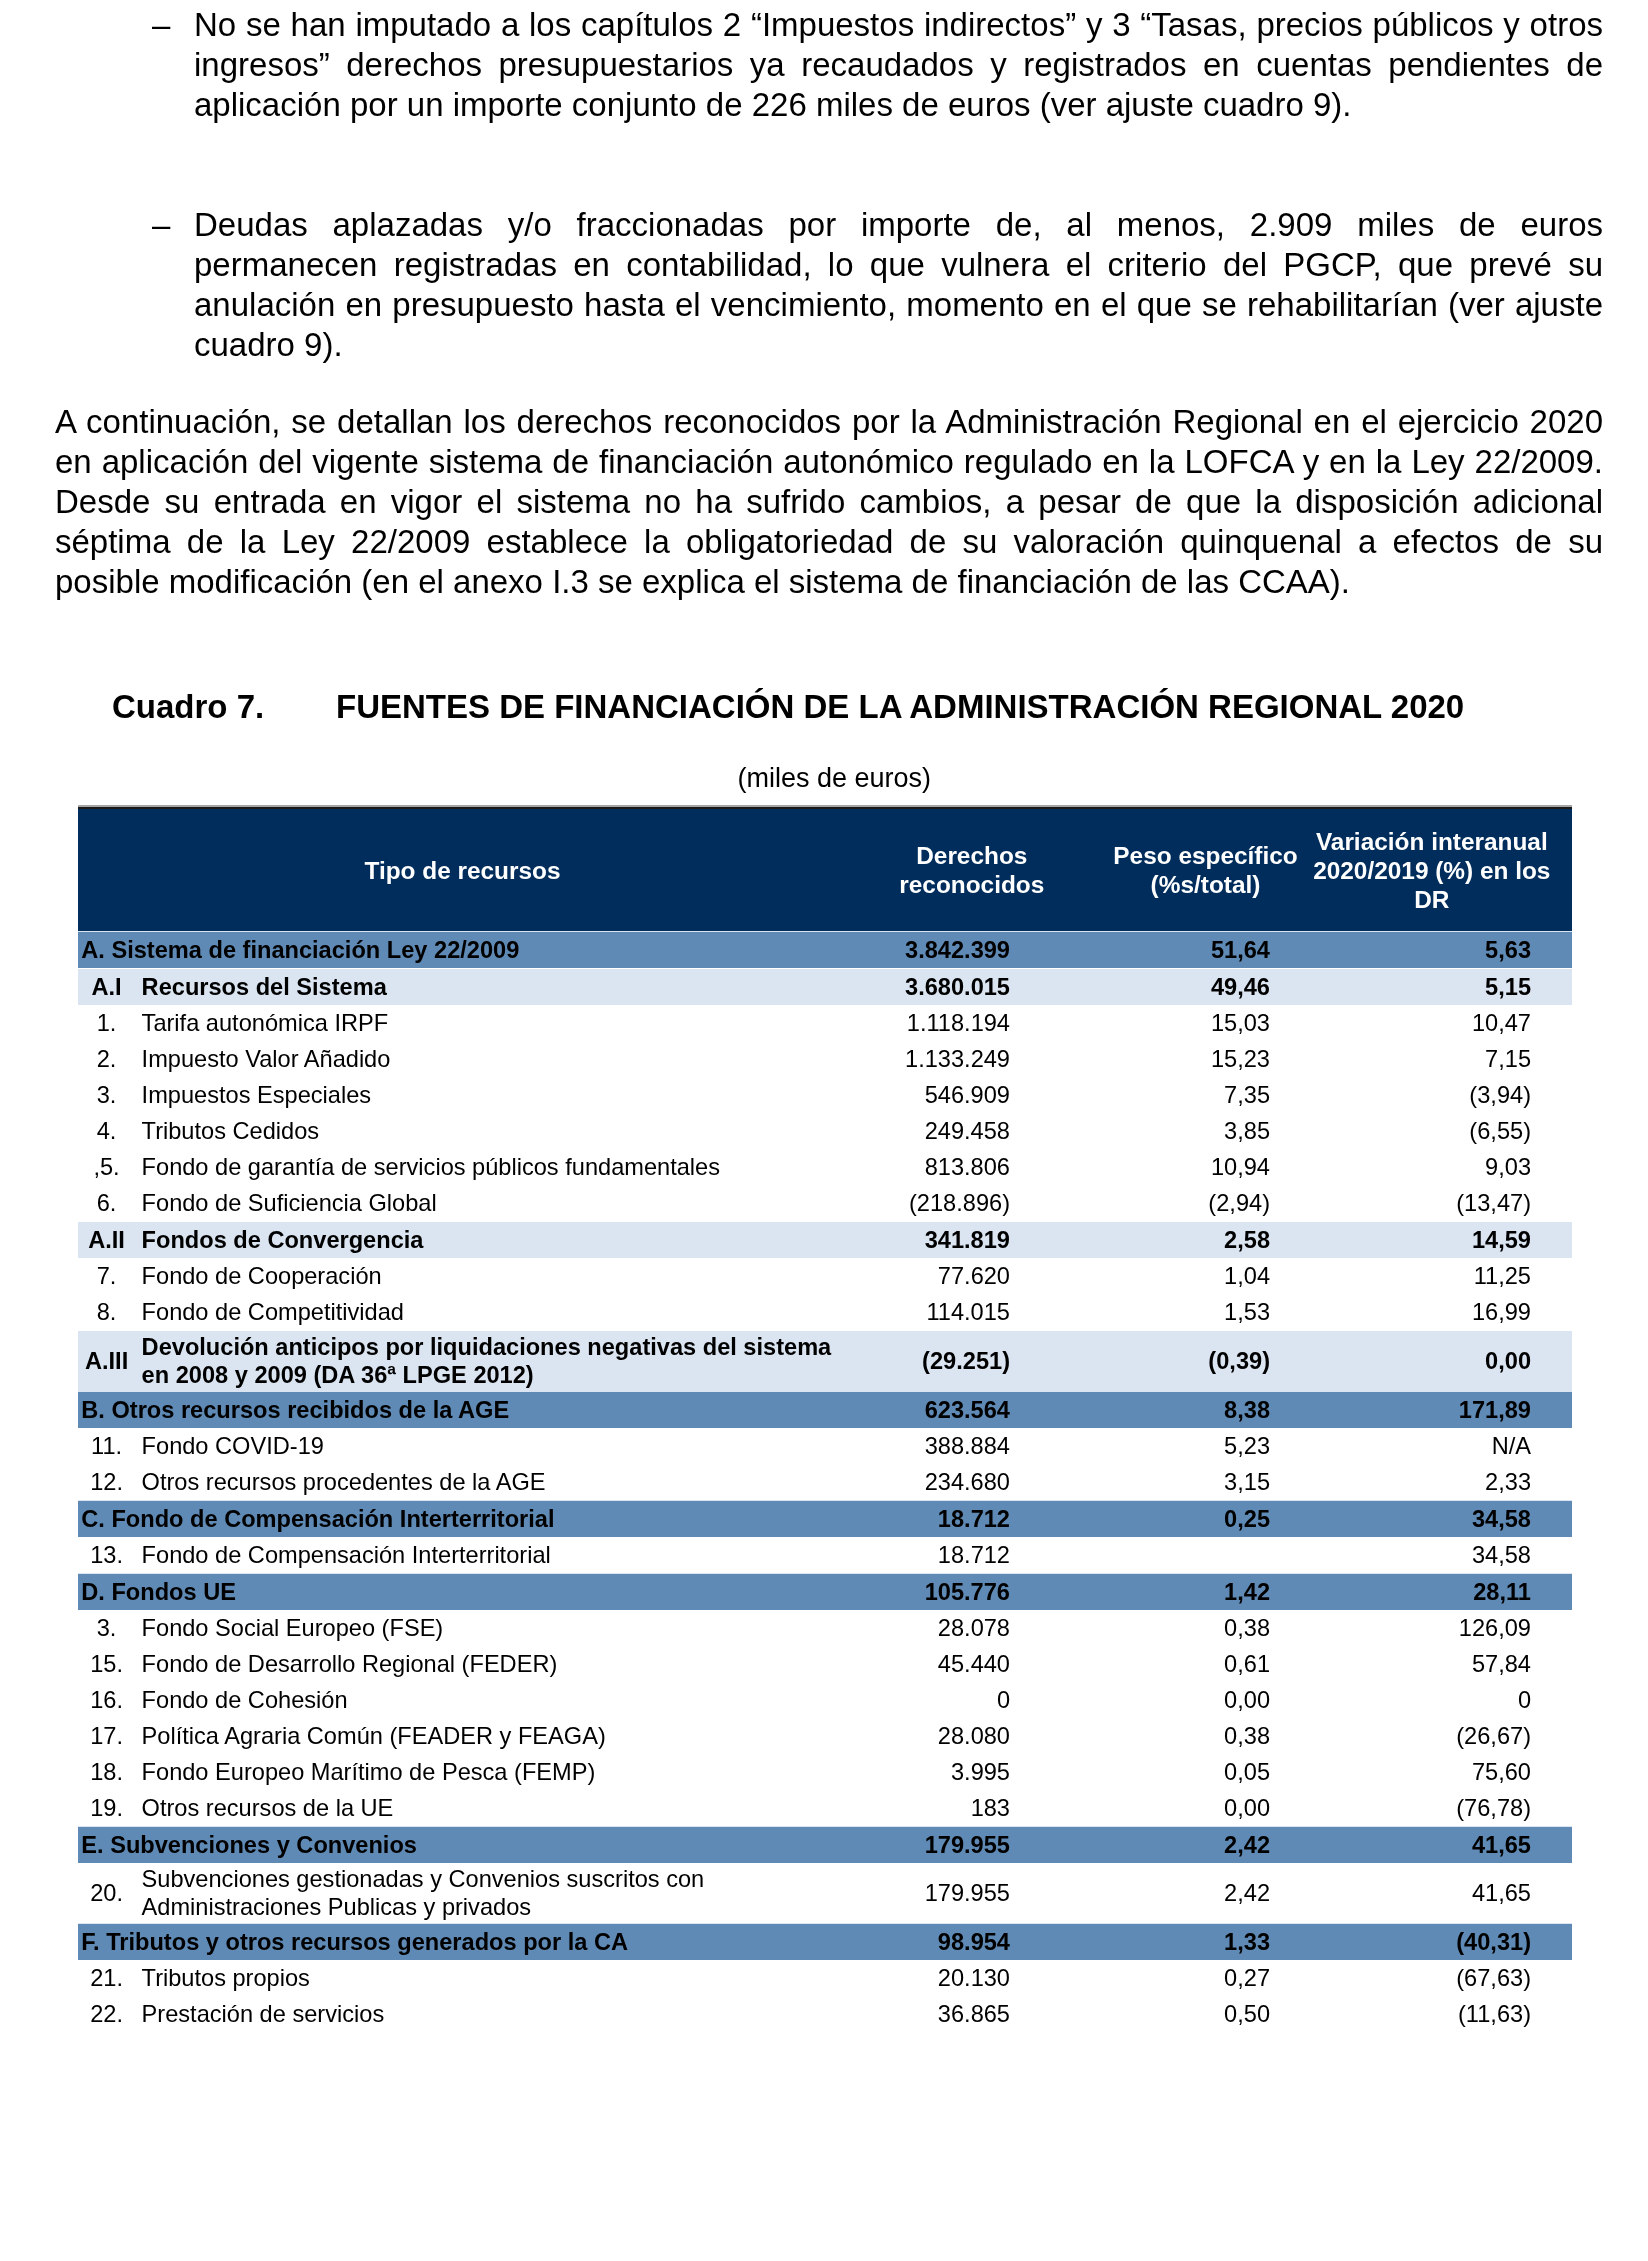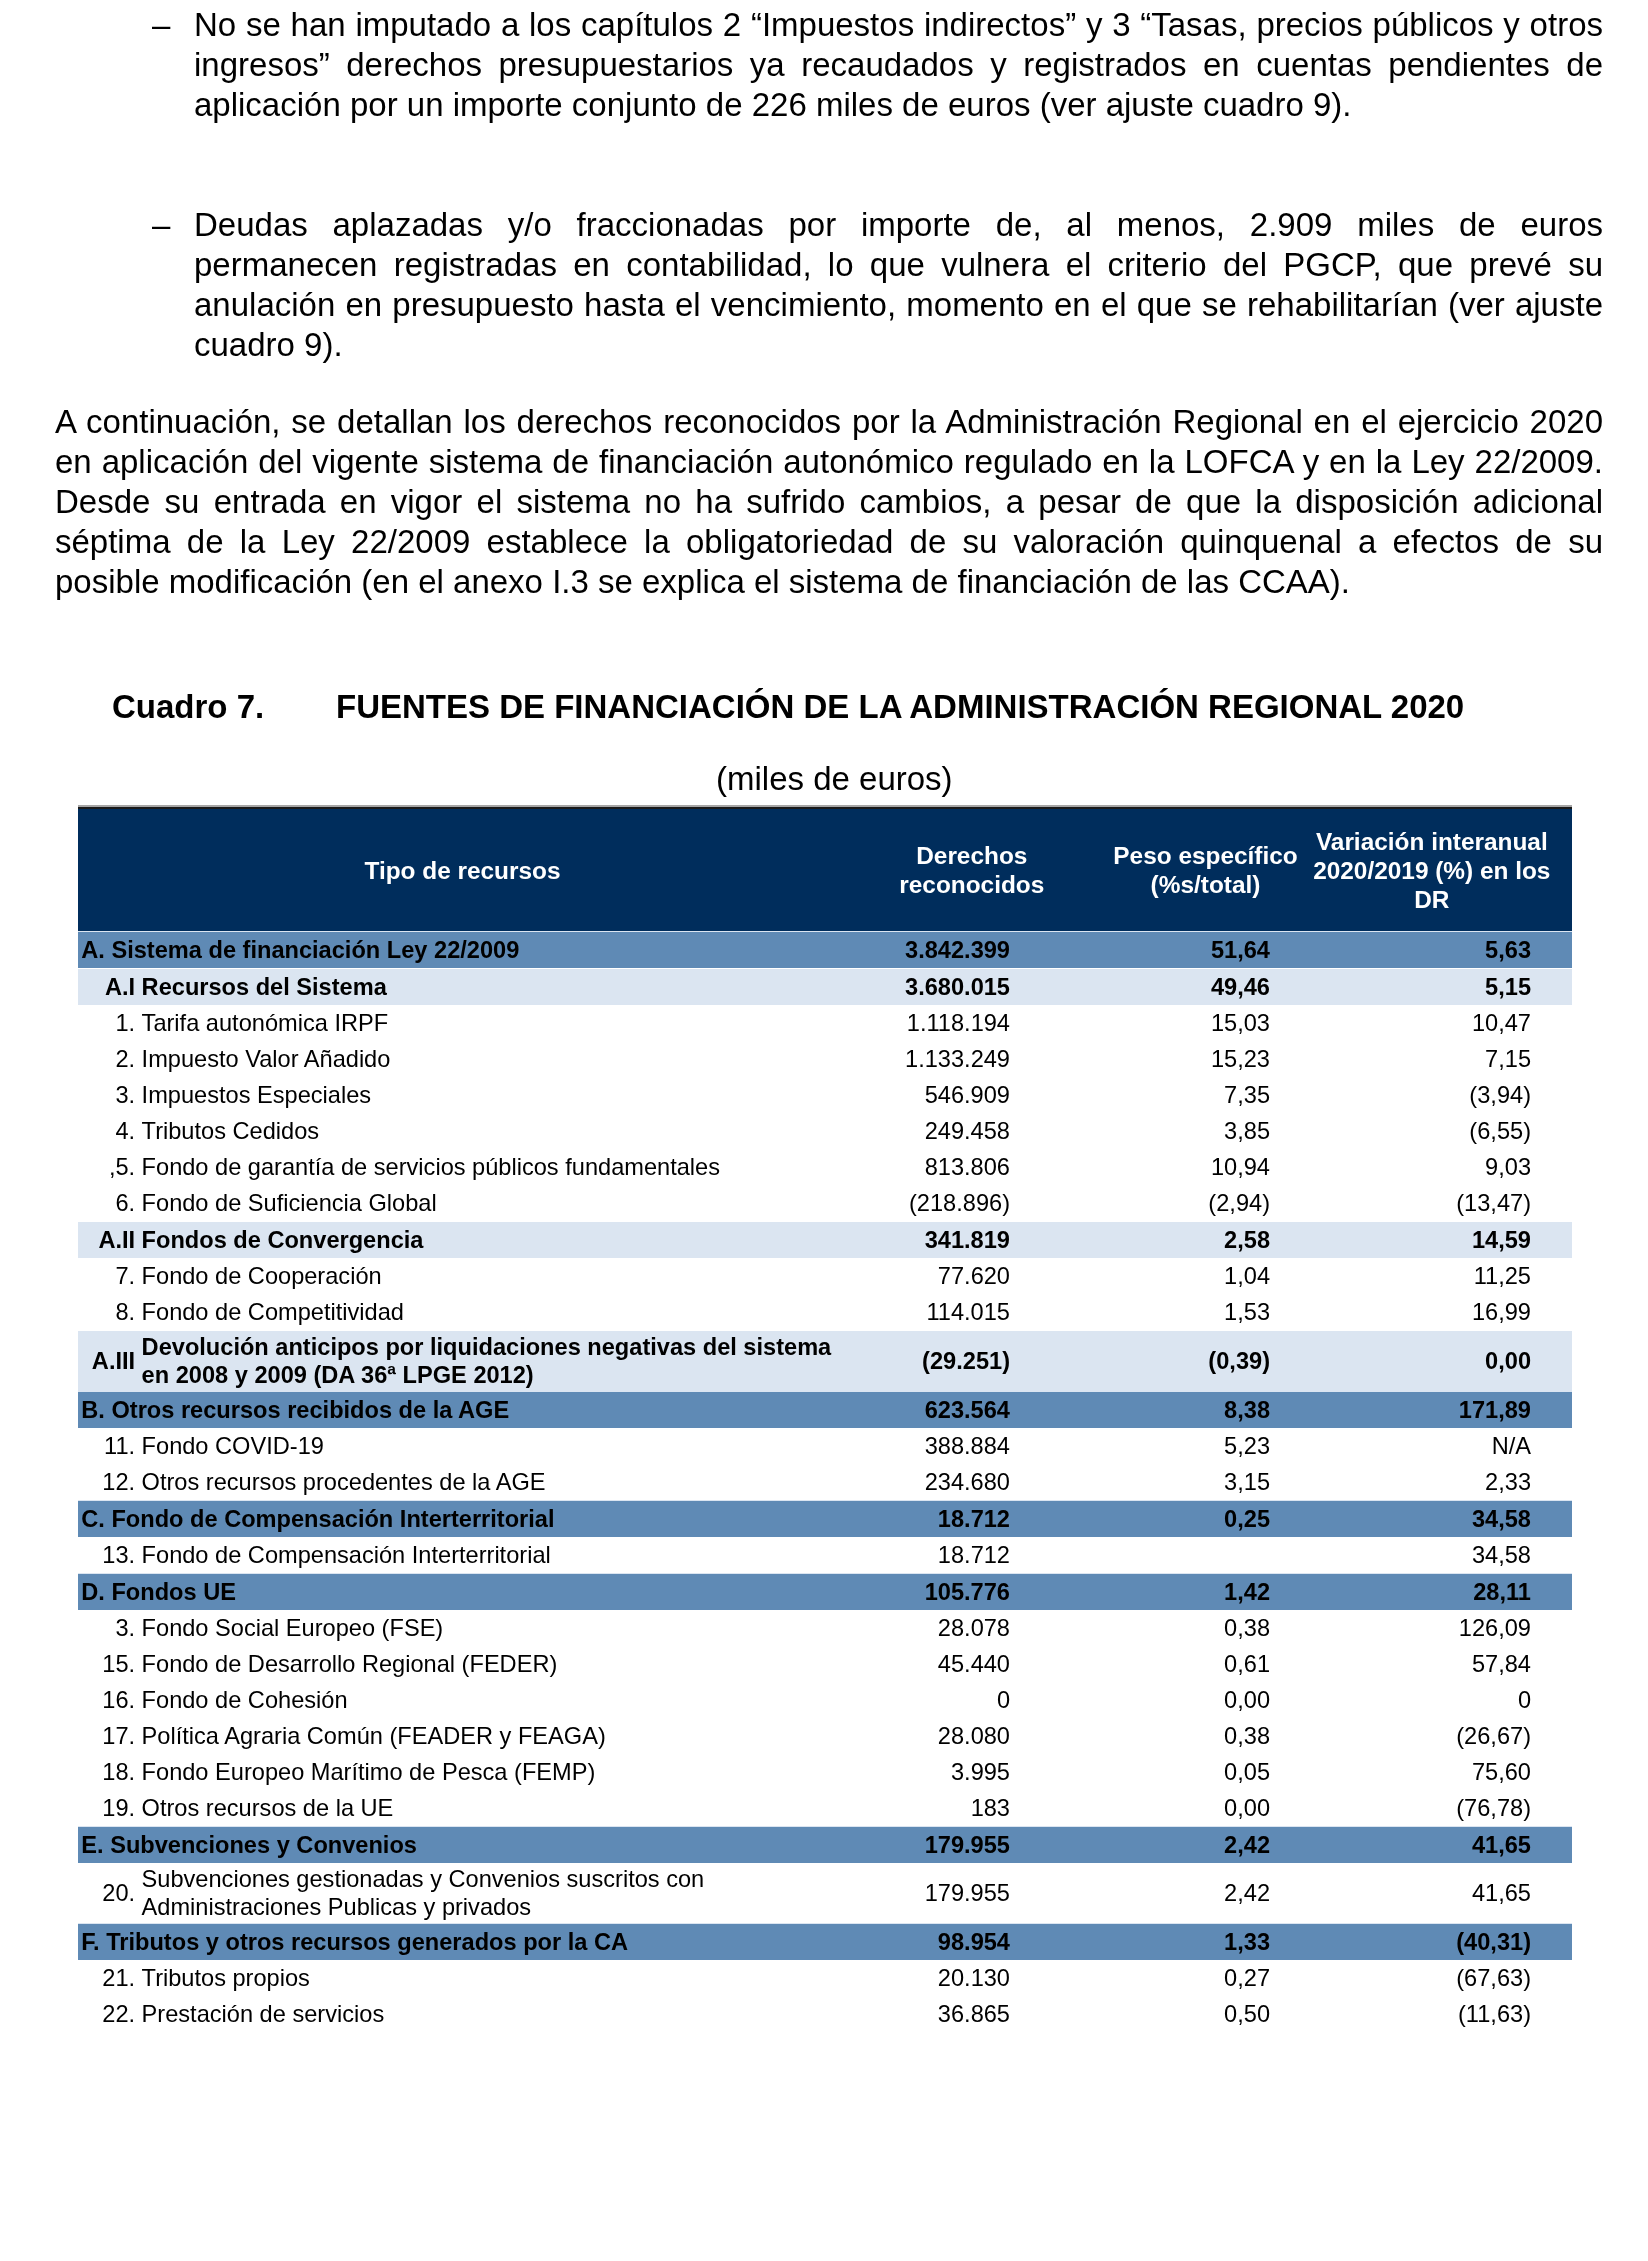--- a/index.html
+++ b/index.html
@@ -22,21 +22,21 @@
     font-size: 33px; line-height: 40px; text-align: justify;
   }
   .title {
     position: absolute; top: 686px; left: 0; width: 1649px; height: 42px;
     font-size: 33px; font-weight: bold; line-height: 42px;
   }
   .title .num { position: absolute; left: 112px; }
   .title .txt { position: absolute; left: 336px; }
   .units {
     position: absolute; top: 758px; left: 0; width: 1649px; text-align: center;
-    font-size: 33px; line-height: 41px;
+    font-size: 27px; line-height: 41px;
   }
   .units span { position: relative; left: 9.8px; }
 
   table.data {
     position: absolute; left: 78px; top: 805px; width: 1494px;
     border-collapse: collapse; table-layout: fixed;
     border-top: 2.4px solid #a6a6a6;
   }
   table.data thead tr.topline td { height: 2.4px; padding: 0; background: #1a1a1a; }
   table.data col.c0 { width: 62px; }
@@ -55,21 +55,21 @@
   th.h.c4 { padding-right: 16.3px; }
 
   td { font-size: 23.6px; line-height: 28px; padding: 0; vertical-align: middle; white-space: nowrap; }
   tr.row td { height: 36px; }
   tr.row.tall td { height: 60px; }
   td.lbl { padding-left: 1.6px; }
   td.num { text-align: right; }
   td.v1 { padding-right: 98px; }
   td.v2 { padding-right: 33px; }
   td.v3 { padding-right: 41px; }
-  td.idx { text-align: right; padding-right: 4.9px; }
+  td.idx { text-align: center; padding-right: 4.9px; }
   td.wrap { white-space: normal; line-height: 28px; }
 
   tr.sec td { background: #5f8ab5; font-weight: bold; border-top: 1.6px solid #dbe5f1; }
   tr.sub td { background: #dbe5f1; font-weight: bold; border-top: 1.6px solid #ffffff; }
   tr.sec td.secl { padding-left: 3.3px; }
 </style>
 </head>
 <body>
 
 <div class="bullet" style="top:4.9px;">

